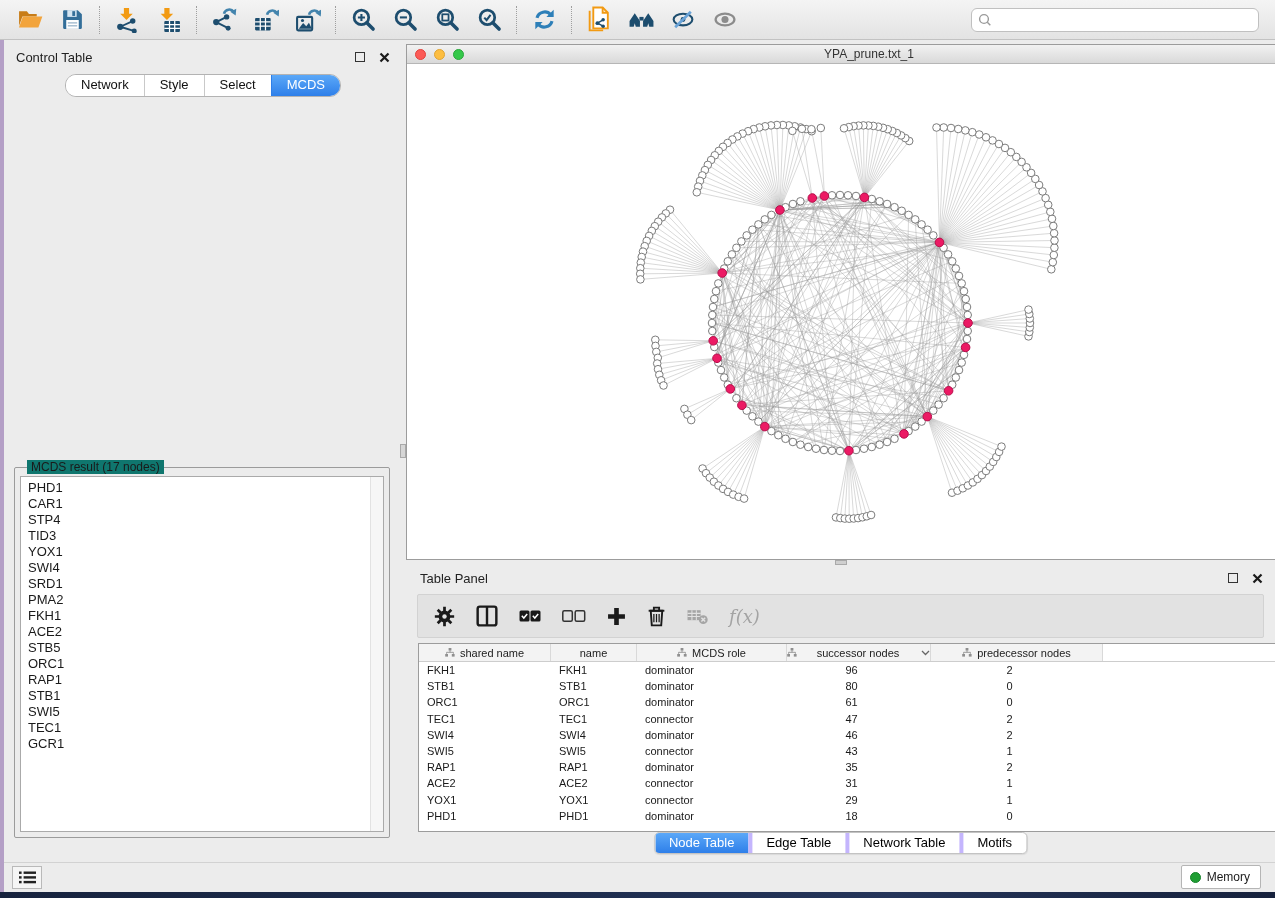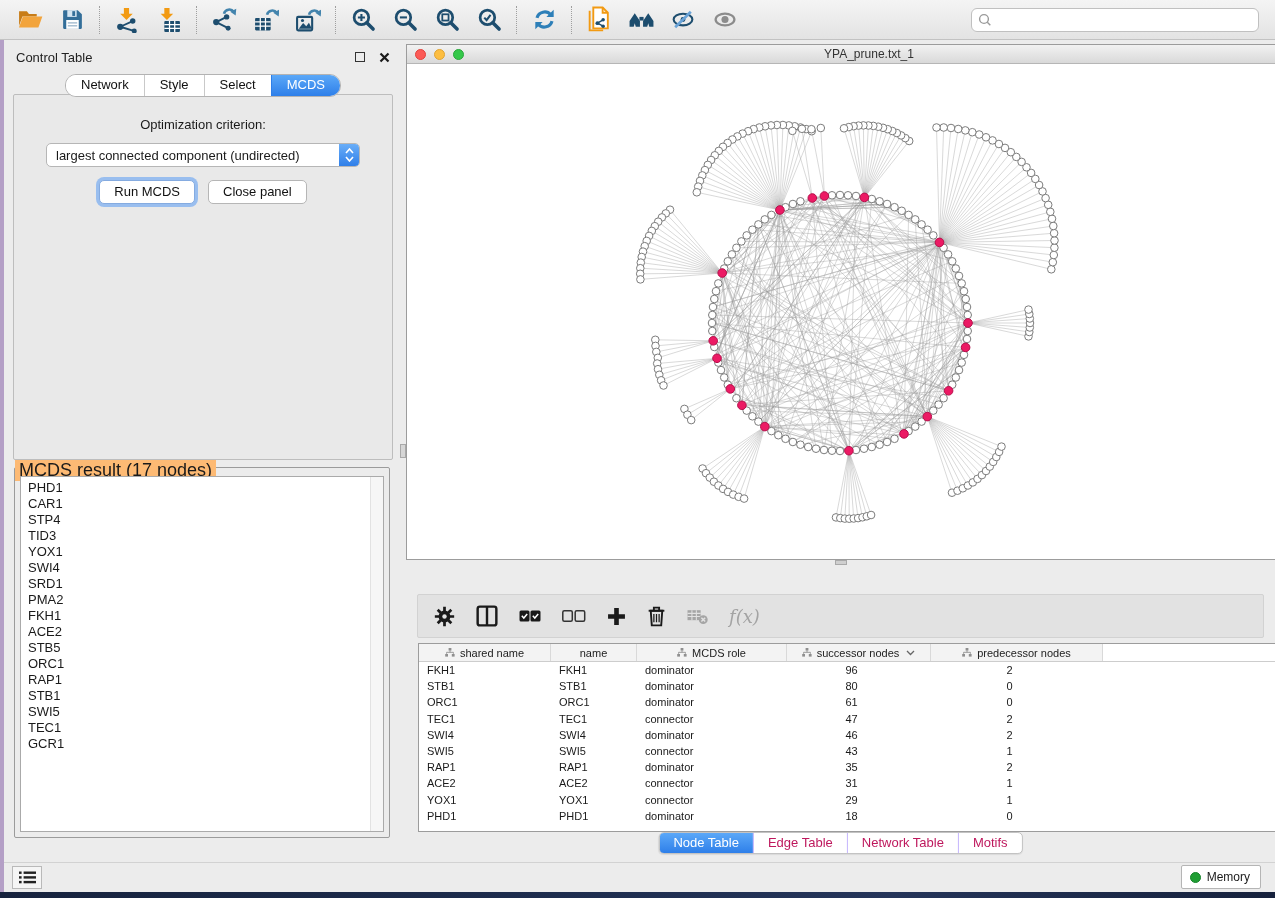--- a/index.html
+++ b/index.html
@@ -51,21 +51,21 @@
   .dd-stepper { width:20px; height:24px; background:linear-gradient(#6cb0f9,#2d7de8); display:flex;
                 flex-direction:column; align-items:center; justify-content:center; gap:2px;
                 border-radius:0 4px 4px 0; }
   .btn-row { display:flex; justify-content:center; gap:13px; margin-top:13px; }
   .mac-btn { background:#fff; border:1px solid #b6b6b6; border-radius:5px; font-size:13px; padding:3px 14px 4px;
              font-family:"Liberation Sans",sans-serif; color:#111; }
   .mac-btn.focus-ring { box-shadow:0 0 0 3px rgba(111,168,243,.65); border-color:#85abe0; }
 
   .mcds-group { position:absolute; left:10px; top:423px; width:376px; height:371px;
                 border:1px solid #9b9b9b; border-radius:2px; }
-  .mcds-group-title { position:absolute; top:-8px; left:0; background:#fdba74; padding:0 4px; font-size:18px; }
+  .mcds-group-title { position:absolute; top:-8px; left:12px; background:#0f766e; padding:0 4px; font-size:12px; }
   .mcds-list { position:absolute; left:5px; top:8px; right:5px; bottom:5px; background:#fff;
                border:1px solid #aaa; overflow:hidden; }
   .mcds-scroll { position:absolute; top:0; right:0; width:13px; bottom:0; background:#f6f6f6; border-left:1px solid #e2e2e2; }
   .mcds-items { padding:3px 0 0 7px; font-size:13px; line-height:16px; }
 
   
   .v-split { position:absolute; left:400px; top:44px; width:6px; height:814px; }
   .v-split .knob { position:absolute; top:400px; left:0; width:6px; height:14px; background:#d6d6d6;
                    border:1px solid #a9a9a9; }
   .h-split { position:absolute; left:406px; top:560px; width:869px; height:5px; }
@@ -102,21 +102,21 @@
   .tr { display:flex; height:16.2px; align-items:center; }
   .td { font-size:11px; padding-left:8px; white-space:nowrap; overflow:hidden; }
   .td.num { text-align:center; padding-right:15px; padding-left:0; }
   .tp-scrollbar { position:absolute; top:19px; right:0; width:13px; bottom:0; background:#fafafa;
                   border-left:1px solid #e3e3e3; }
   .tp-thumb { position:absolute; top:3px; left:2px; width:8px; height:88px; background:#b7b7b7; border-radius:4px; }
 
   .tp-tabs { position:absolute; bottom:6px; left:50%; transform:translateX(-50%); display:flex;
              background:#fff; border:1px solid #c3c3c3; border-radius:5px; overflow:hidden;
              box-shadow:0 1px 1px rgba(0,0,0,.08); }
-  .tp-tab { padding:2px 14px 3px; font-size:13px; border-left:1px solid #c4b5fd; color:#be185d; line-height:15px; }
+  .tp-tab { padding:2px 14px 3px; font-size:13px; border-left:4px solid #c4b5fd; color:#000000; line-height:15px; }
   .tp-tab:first-child { border-left:none; }
   .tp-tab.selected { background:linear-gradient(#5ba8f8,#2e7fe9); color:#fff; border-left-color:#2e7fe9; }
 
   
   #status-bar { position:absolute; left:4px; top:862px; width:1271px; height:30px; background:#ececec;
                 border-top:1px solid #d2d2d2; }
   .list-btn { position:absolute; left:8px; top:3px; width:30px; height:23px; background:#f5f5f5;
               border:1px solid #b9b9b9; display:flex; align-items:center; justify-content:center; }
   .memory-btn { position:absolute; right:14px; top:2px; height:24px; background:#fff; border:1px solid #b5b5b5;
                 border-radius:2px; display:flex; align-items:center; gap:6px; padding:0 10px 0 8px; font-size:12px; }
@@ -298,38 +298,20 @@
     </span>
   </div>
 
   <div class="seg-tabs">
     <span class="seg-tab">Network</span>
     <span class="seg-tab">Style</span>
     <span class="seg-tab">Select</span>
     <span class="seg-tab selected">MCDS</span>
   </div>
 
-  <div class="cp-content">
-    <div class="crit-label">Optimization criterion:</div>
-    <div class="dropdown">
-      <span class="dd-text">largest connected component (undirected)</span>
-      <span class="dd-stepper">
-        <svg width="9" height="6" viewBox="0 0 9 6">
-            <path d="M1 5l3.5-4L8 5" fill="none" stroke="#fff" stroke-width="1.6"></path>
-          </svg>
-        <svg width="9" height="6" viewBox="0 0 9 6">
-            <path d="M1 1l3.5 4L8 1" fill="none" stroke="#fff" stroke-width="1.6"></path>
-          </svg>
-      </span>
-    </div>
-    <div class="btn-row">
-      <button class="mac-btn focus-ring">Run MCDS</button>
-      <button class="mac-btn">Close panel</button>
-    </div>
-  </div>
 
   <div class="mcds-group">
     <span class="mcds-group-title">MCDS result (17 nodes)</span>
     <div class="mcds-list">
       <div class="mcds-items" id="mcds-items">
           <div>PHD1</div>
           <div>CAR1</div>
           <div>STP4</div>
           <div>TID3</div>
           <div>YOX1</div>
@@ -606,20 +588,30 @@
       <circle cx="334.9" cy="341.3" r="4.3" fill="#ec1a64" stroke="#b70f4c" stroke-width="1"></circle>
       <circle cx="357.8" cy="362.6" r="4.3" fill="#ec1a64" stroke="#b70f4c" stroke-width="1"></circle>
       <circle cx="441.9" cy="386.7" r="4.3" fill="#ec1a64" stroke="#b70f4c" stroke-width="1"></circle>
       <circle cx="497.0" cy="369.9" r="4.3" fill="#ec1a64" stroke="#b70f4c" stroke-width="1"></circle>
       <circle cx="520.3" cy="352.6" r="4.3" fill="#ec1a64" stroke="#b70f4c" stroke-width="1"></circle>
       <circle cx="541.6" cy="326.8" r="4.3" fill="#ec1a64" stroke="#b70f4c" stroke-width="1"></circle>
     </svg>
 </div>
 
 <div id="table-panel">
+  <div class="panel-header" style="padding-left:14px;">
+    <span class="panel-title">Table Panel</span>
+    <span class="ph-spacer"></span>
+    <span class="float-btn"></span>
+    <span class="close-btn">
+      <svg width="11" height="11" viewBox="0 0 11 11">
+          <path d="M1.5 1.5l8 8M9.5 1.5l-8 8" stroke="#1a1a1a" stroke-width="2.2"></path>
+        </svg>
+    </span>
+  </div>
 
   <div class="tp-toolbar" id="tp-toolbar">
       <span class="tp-tb-btn">
         <svg width="21" height="21" viewBox="0 0 20 20">
           <path d="M10 0.8v4M10 15.2v4M0.8 10h4M15.2 10h4M3.5 3.5l2.9 2.9M13.6 13.6l2.9 2.9M16.5 3.5l-2.9 2.9M6.4 13.6l-2.9 2.9" stroke="#1a1a1a" stroke-width="2.6"></path>
           <circle cx="10" cy="10" r="5.6" fill="#1a1a1a"></circle>
           <circle cx="10" cy="10" r="2.1" fill="#e2e2e2"></circle>
         </svg>
       </span>
       <span class="tp-tb-btn">
@@ -688,21 +680,21 @@
           <svg width="10" height="9" viewBox="0 0 10 9">
             <path d="M5 2.6v1.7M1.6 5.8V4.3h6.8v1.5" stroke="#8f8f8f" stroke-width="0.9" fill="none"></path>
             <g fill="#8f8f8f">
               <rect x="3.6" y="0" width="2.8" height="2.6"></rect>
               <rect x="0.2" y="6" width="2.8" height="2.6"></rect>
               <rect x="6.8" y="6" width="2.8" height="2.6"></rect>
             </g>
           </svg>
           <span>MCDS role</span>
         </div>
-        <div class="th" style="width: 144px;">
+        <div class="th" style="width: 144px; justify-content: space-between;">
           <svg width="10" height="9" viewBox="0 0 10 9">
             <path d="M5 2.6v1.7M1.6 5.8V4.3h6.8v1.5" stroke="#8f8f8f" stroke-width="0.9" fill="none"></path>
             <g fill="#8f8f8f">
               <rect x="3.6" y="0" width="2.8" height="2.6"></rect>
               <rect x="0.2" y="6" width="2.8" height="2.6"></rect>
               <rect x="6.8" y="6" width="2.8" height="2.6"></rect>
             </g>
           </svg>
           <span>successor nodes</span>
           <svg class="sort" width="9" height="6" viewBox="0 0 9 6">

